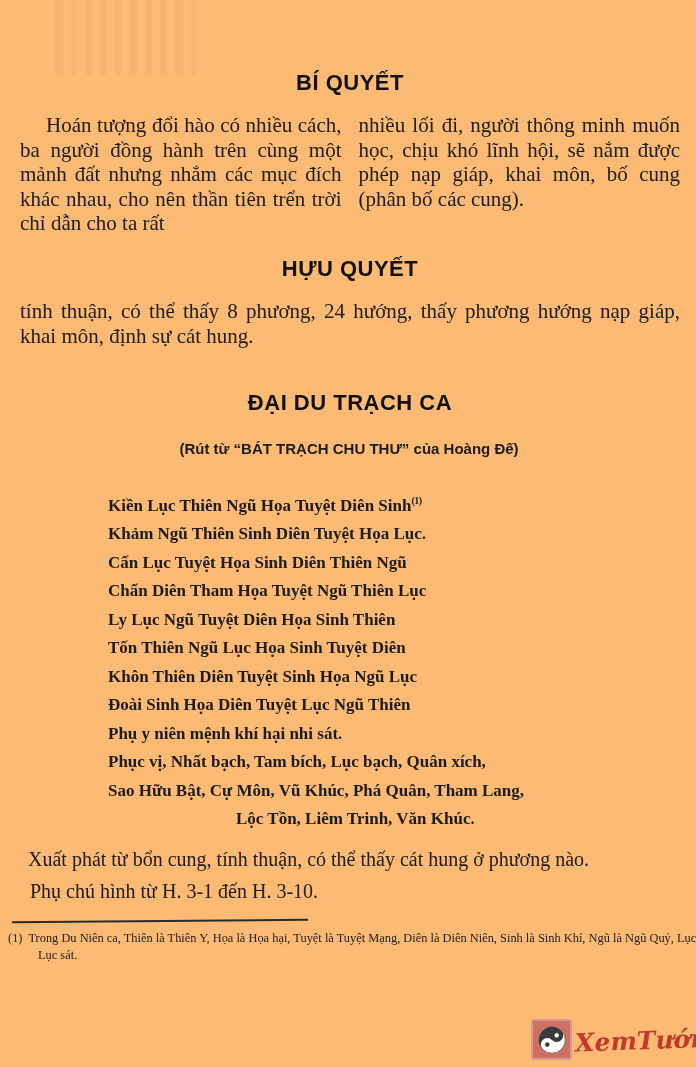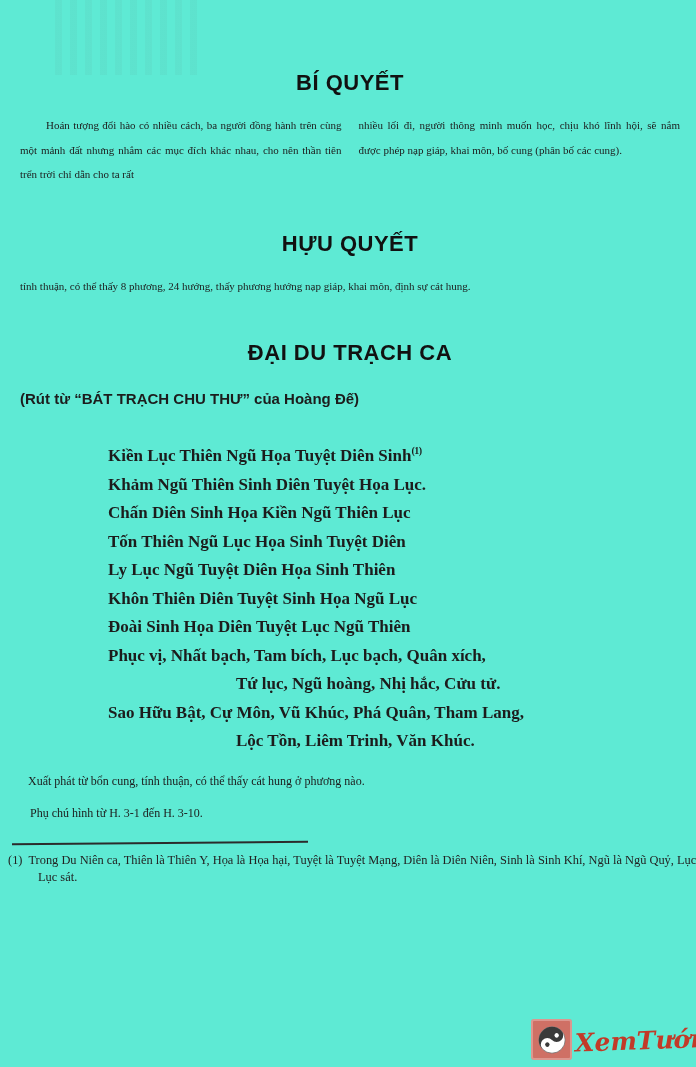--- a/index.html
+++ b/index.html
@@ -1,20 +1,20 @@
 <!DOCTYPE html>
 <html lang="vi"><head>
 <meta charset="utf-8">
 <style>
   html,body{margin:0;padding:0;background:#9a9a9a;}
   .page{
     position:relative;
     width:696px;height:1067px;
     margin:0 auto;
-    background:#5eead4;
+    background:#fdba74;
     font-family:"Liberation Serif", serif;
     color:#1c1c1c;
     box-sizing:border-box;
     padding:70px 16px 0 20px;
     overflow:hidden;
   }
   
   .scan-streaks{
     position:absolute;left:55px;top:0;width:150px;height:75px;
     background:repeating-linear-gradient(90deg,
@@ -24,42 +24,42 @@
   .sec-title{
     margin:0;
     font-family:"Liberation Sans", sans-serif;
     font-weight:bold;
     font-size:22px;
     line-height:26px;
     text-align:center;
     letter-spacing:0.5px;
     color:#111;
   }
-  .sec-title.t2{margin-top:44px;}
+  .sec-title.t2{margin-top:20px;}
   .sec-title.t3{margin-top:42px;}
   .two-cols{display:flex;gap:17px;margin-top:17px;}
   .col{
     flex:1;margin:0;
-    font-size:11px;line-height:24.6px;
+    font-size:21px;line-height:24.6px;
     text-align:justify;
   }
   .col.lead{text-indent:26px;}
   .subtitle{
     margin:24px 0 0;
-    text-align:left;
+    text-align:center;
     font-family:"Liberation Sans", sans-serif;
     font-weight:bold;
     font-size:15px;
     padding-right:2px;
   }
   .verse{margin:30px 0 0 88px;font-size:17px;font-weight:bold;}
   .verse-line{line-height:28.5px;white-space:nowrap;}
   .verse-line.indent{padding-left:128px;}
   .verse-line sup{font-size:10px;letter-spacing:-0.5px;}
-  .closing{margin:12px 0 0 8px;font-size:12px;line-height:26px;}
+  .closing{margin:12px 0 0 8px;font-size:20px;line-height:26px;}
   .closing.second{margin-top:6px;margin-left:10px;}
   .fn-rule{
     width:296px;height:0;border:0;
     border-top:2px solid #2b2b2b;
     margin:16px 0 0 -8px;
     transform:rotate(-0.5deg);
   }
   .footnote{
     margin:8px 0 0 -12px;
     width:676px;
@@ -104,27 +104,28 @@
   <div class="two-cols">
     <p class="col">tính thuận, có thể thấy 8 phương, 24 hướng, thấy phương hướng nạp giáp, khai môn, định sự cát hung.</p>
   </div>
 
   <h1 class="sec-title t3">ĐẠI DU TRẠCH CA</h1>
   <p class="subtitle">(Rút từ “BÁT TRẠCH CHU THƯ” của Hoàng Đế)</p>
 
   <div class="verse">
       <div class="verse-line">Kiền Lục Thiên Ngũ Họa Tuyệt Diên Sinh<sup>(1)</sup></div>
       <div class="verse-line">Khảm Ngũ Thiên Sinh Diên Tuyệt Họa Lục.</div>
-      <div class="verse-line">Chấn Diên Sinh Họa Kiền Ngũ Thiên Lục</div>
+      <div class="verse-line">Cấn Lục Tuyệt Họa Sinh Diên Thiên Ngũ</div>
+      <div class="verse-line">Chấn Diên Tham Họa Tuyệt Ngũ Thiên Lục</div>
+      <div class="verse-line">Ly Lục Ngũ Tuyệt Diên Họa Sinh Thiên</div>
       <div class="verse-line">Tốn Thiên Ngũ Lục Họa Sinh Tuyệt Diên</div>
-      <div class="verse-line">Ly Lục Ngũ Tuyệt Diên Họa Sinh Thiên</div>
       <div class="verse-line">Khôn Thiên Diên Tuyệt Sinh Họa Ngũ Lục</div>
       <div class="verse-line">Đoài Sinh Họa Diên Tuyệt Lục Ngũ Thiên</div>
+      <div class="verse-line">Phụ y niên mệnh khí hại nhi sát.</div>
       <div class="verse-line">Phục vị, Nhất bạch, Tam bích, Lục bạch, Quân xích,</div>
-      <div class="verse-line indent">Tứ lục, Ngũ hoàng, Nhị hắc, Cửu tử.</div>
       <div class="verse-line">Sao Hữu Bật, Cự Môn, Vũ Khúc, Phá Quân, Tham Lang,</div>
       <div class="verse-line indent">Lộc Tồn, Liêm Trinh, Văn Khúc.</div>
     </div>
 
   <p class="closing">Xuất phát từ bổn cung, tính thuận, có thể thấy cát hung ở phương nào.</p>
   <p class="closing second">Phụ chú hình từ H. 3-1 đến H. 3-10.</p>
 
   <hr class="fn-rule">
   <p class="footnote"><span class="fn-marker">(1)</span><span>Trong Du Niên ca, Thiên là Thiên Y, Họa là Họa hại, Tuyệt là Tuyệt Mạng, Diên là Diên Niên, Sinh là Sinh Khí, Ngũ là Ngũ Quỷ, Lục là Lục sát.</span></p>
 

